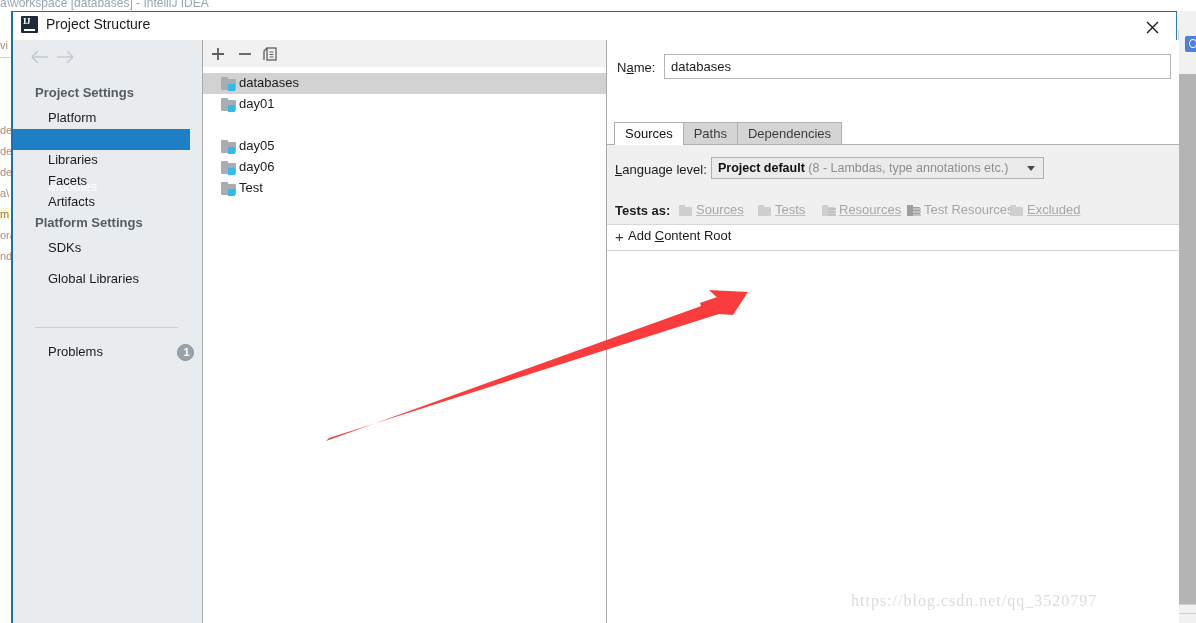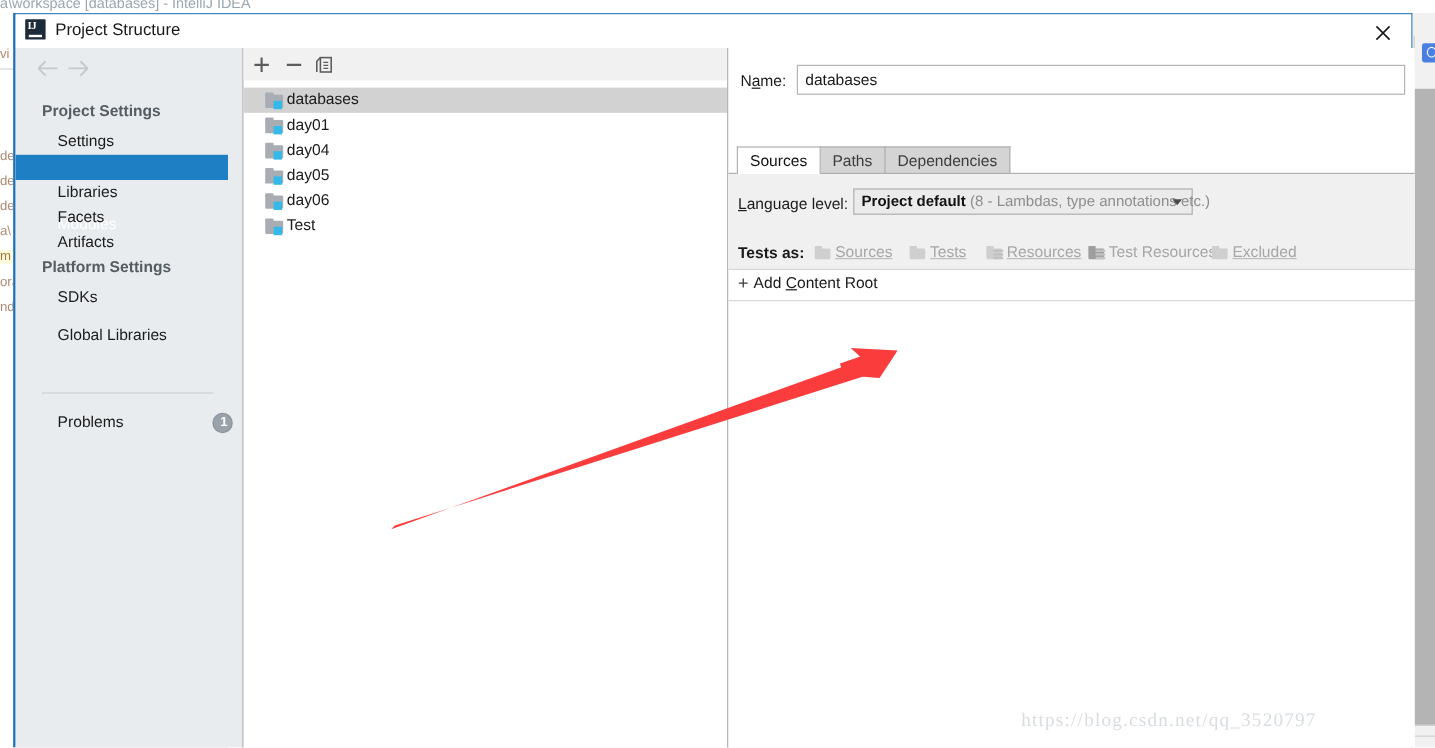--- a/index.html
+++ b/index.html
@@ -238,21 +238,21 @@
   .sources-body {
     position: absolute; left: 0; top: 105px; width: 572px; height: 79px;
     background: #f0f0f0;
   }
   .lang-label {
     position: absolute; left: 8px; top: 17px;
     font-size: 13px; color: #1b1b1b; white-space: nowrap;
   }
   .lang-combo {
     position: absolute; left: 104px; top: 12px;
-    width: 283px; height: 22px;
+    width: 333px; height: 22px;
     background: #ebebeb; border: 1px solid #b0b0b0;
   }
   .lang-combo-text {
     position: absolute; left: 6px; top: 3px;
     font-size: 12.5px; white-space: nowrap;
   }
   .lang-strong { color: #111111; font-weight: bold; }
   .lang-dim { color: #8d8d8d; }
   .lang-arrow {
     position: absolute; right: 8px; top: 8px;
@@ -385,21 +385,21 @@
         <div class="nav-arrow fwd">
           <svg width="22" height="18" viewBox="0 0 22 18" aria-hidden="true">
             <path d="M3 9 L19 9 M19 9 L13 3 M19 9 L13 15" stroke="#c3c9ce" stroke-width="1.6" fill="none"></path>
           </svg>
         </div>
       </div>
 
       <div class="side-group" style="top:45px">Project Settings</div>
 
       <div class="side-item" style="top:68px">
-        <span class="side-item-label">Settings</span>
+        <span class="side-item-label">Platform</span>
       </div>
       <div class="side-item selected" style="top:89px">
         <span class="side-item-label">Modules</span>
       </div>
       <div class="side-item" style="top:110px">
         <span class="side-item-label">Libraries</span>
       </div>
       <div class="side-item" style="top:152px">
         <span class="side-item-label">Artifacts</span>
       </div>
@@ -458,28 +458,20 @@
         </div>
         <span class="tree-label">databases</span>
       </div>
       <div class="tree-row" style="top:54px">
         <div class="tree-icon">
           <div class="folder-tab"></div>
             <div class="folder-body"></div>
             <div class="folder-badge"></div>
         </div>
         <span class="tree-label">day01</span>
-      </div>
-      <div class="tree-row" style="top:75px">
-        <div class="tree-icon">
-          <div class="folder-tab"></div>
-            <div class="folder-body"></div>
-            <div class="folder-badge"></div>
-        </div>
-        <span class="tree-label">day04</span>
       </div>
       <div class="tree-row" style="top:96px">
         <div class="tree-icon">
           <div class="folder-tab"></div>
             <div class="folder-body"></div>
             <div class="folder-badge"></div>
         </div>
         <span class="tree-label">day05</span>
       </div>
       <div class="tree-row" style="top:117px">

